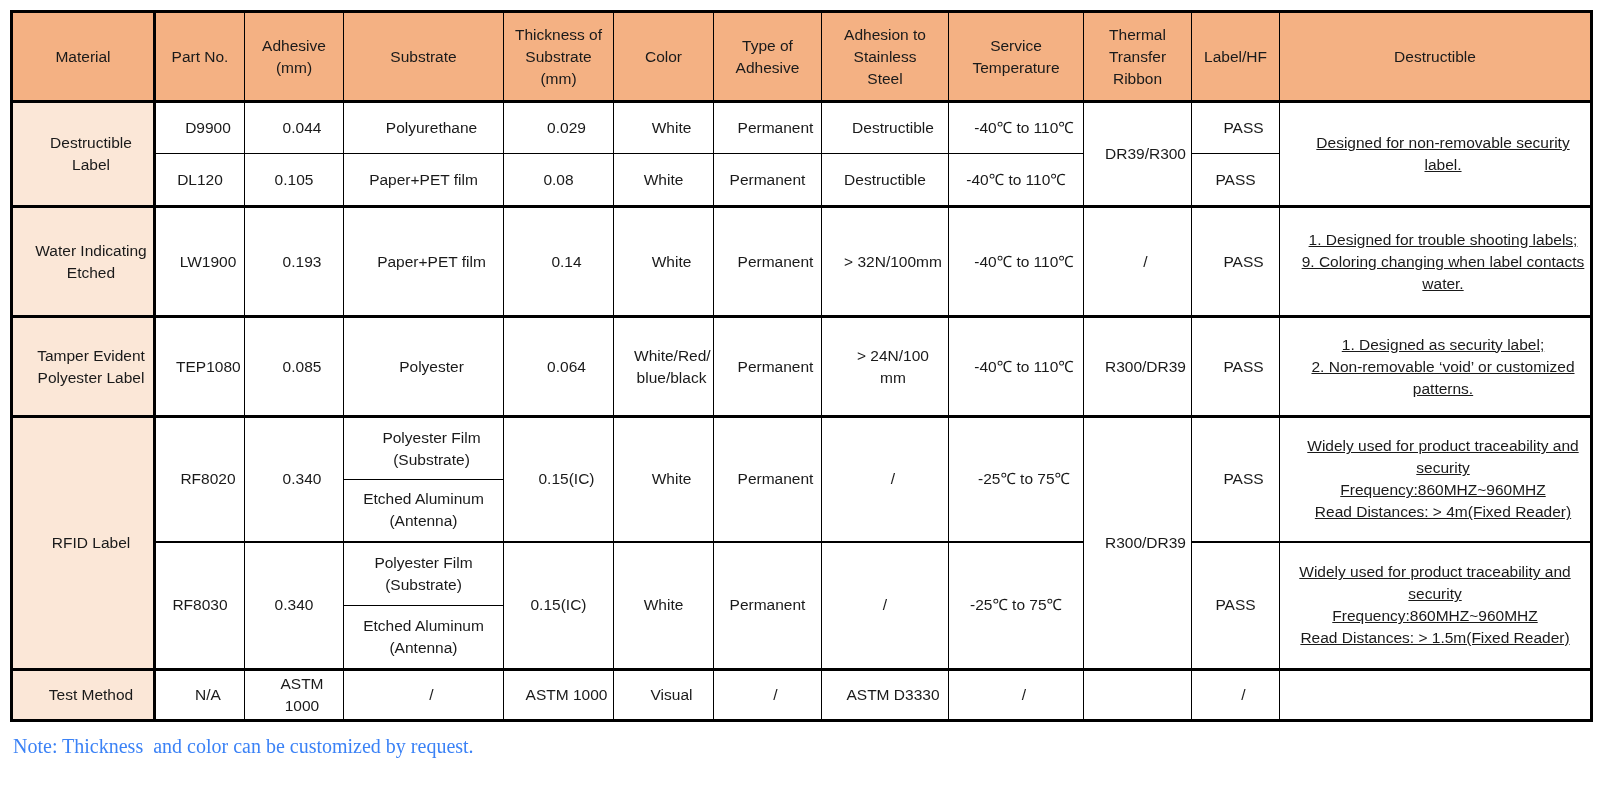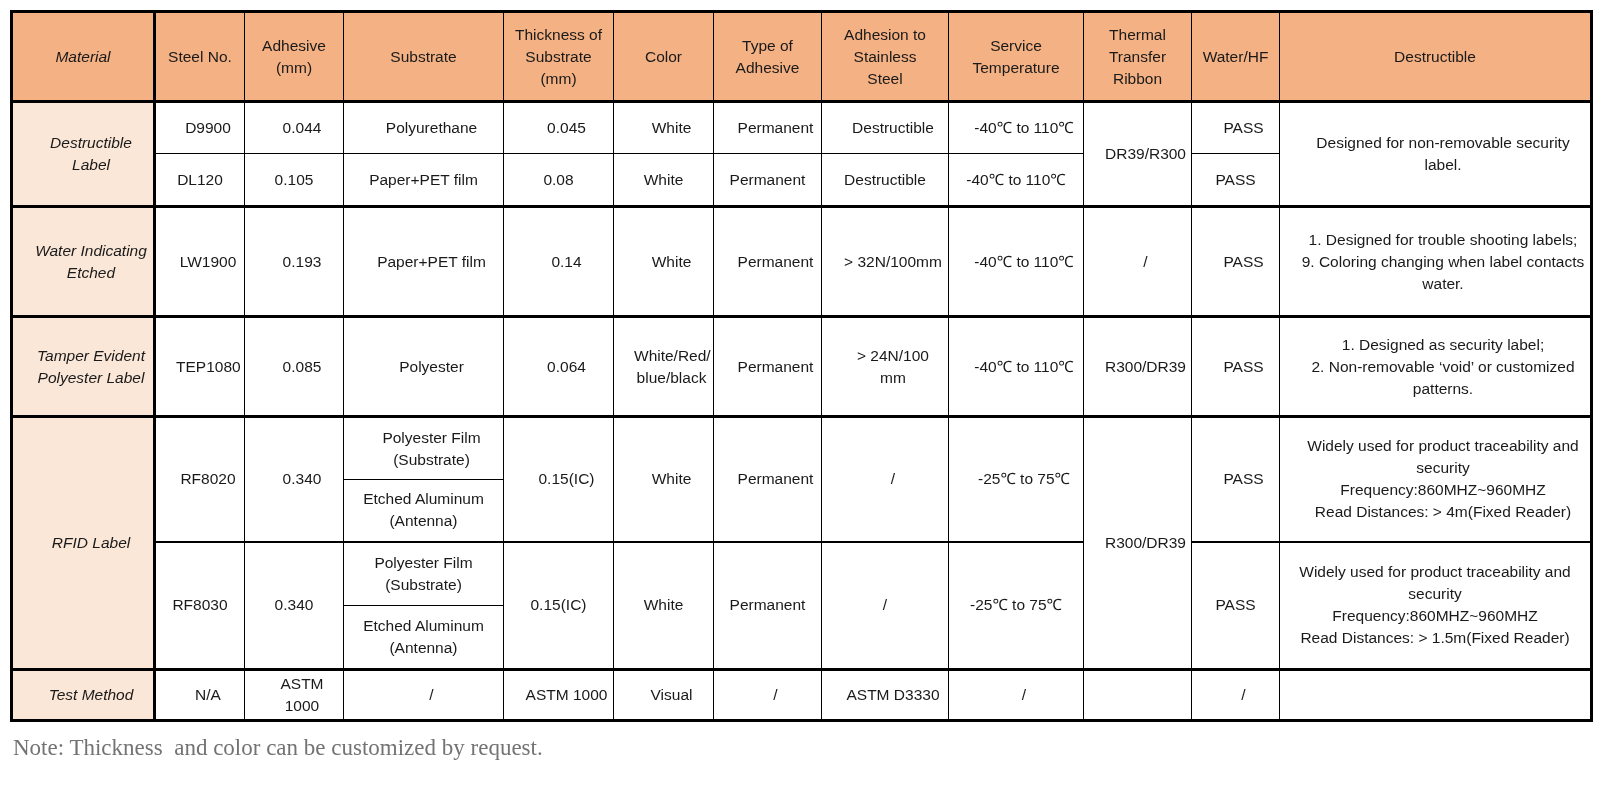--- a/index.html
+++ b/index.html
@@ -41,39 +41,39 @@
   }
   
   table.spec thead th {
     background: #F4B183;
     border-bottom: 3px solid #000000;
   }
   
   .matcol {
     background: #FBE7D7;
     border-right: 3px solid #000000 !important;
-    font-style: italic;
   }
   
   tr.gs > th, tr.gs > td { border-top: 3px solid #000000; padding-left: 20px; }
   
   tr.ms > td { border-top: 2px solid #000000; }
   
   td.app {
     text-align: left;
     padding: 4px 9px;
+    text-decoration: underline;
   }
   
   .note {
     position: absolute;
     left: 13px;
     top: 735px;
     font-family: "Liberation Serif", serif;
-    font-size: 23px;
-    color: #737373;
+    font-size: 20px;
+    color: #3b82f6;
     white-space: pre-wrap;
   }
 </style>
 </head>
 <body>
 
 <div class="sheet">
   <table class="spec">
     <colgroup>
       <col style="width:143px">
@@ -85,50 +85,50 @@
       <col style="width:108px">
         <col style="width:127px">
         <col style="width:135px">
       <col style="width:108px">
         <col style="width:88px">
         <col style="width:312px">
     </colgroup>
     <thead>
       <tr style="height:90px">
         <th class="matcol">Material</th>
-        <th>Steel No.</th>
+        <th>Part No.</th>
         <th>Adhesive
 (mm)</th>
         <th>Substrate</th>
         <th>Thickness of
 Substrate
 (mm)</th>
         <th>Color</th>
         <th>Type of
 Adhesive</th>
         <th>Adhesion to
 Stainless
 Steel</th>
         <th>Service
 Temperature</th>
         <th>Thermal
 Transfer
 Ribbon</th>
-        <th>Water/HF</th>
+        <th>Label/HF</th>
         <th>Destructible</th>
       </tr>
     </thead>
     <tbody>
 
       <tr class="gs" style="height:52px">
         <td class="matcol" rowspan="2">Destructible Label</td>
         <td>D9900</td>
         <td>0.044</td>
         <td>Polyurethane</td>
-        <td>0.045</td>
+        <td>0.029</td>
         <td>White</td>
         <td>Permanent</td>
         <td>Destructible</td>
         <td>-40℃ to 110℃</td>
         <td rowspan="2">DR39/R300</td>
         <td>PASS</td>
         <td class="app" rowspan="2">Designed for non-removable security label.</td>
       </tr>
 
       <tr style="height:53px">

